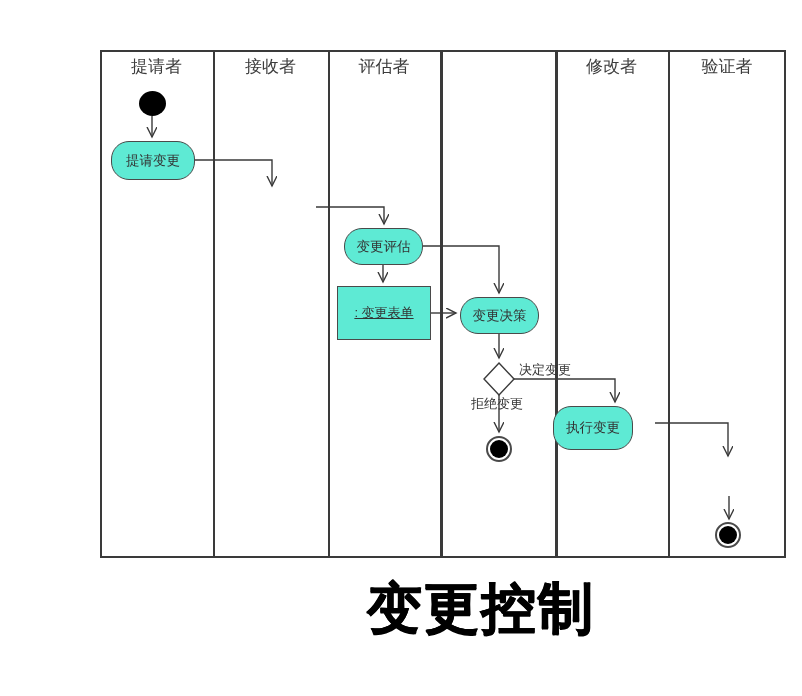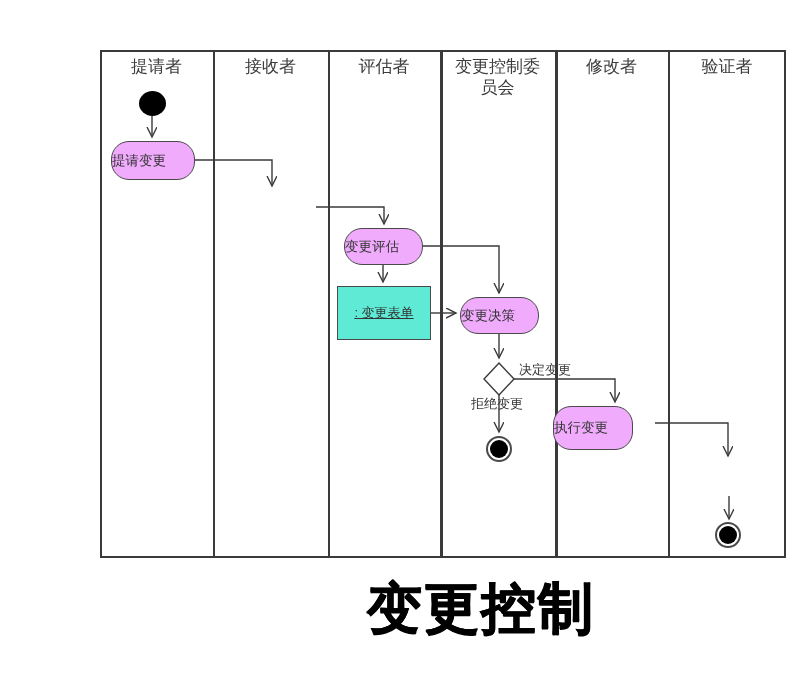--- a/index.html
+++ b/index.html
@@ -13,23 +13,23 @@
   .divider{position:absolute;top:50px;height:508px;background:#3a3a3a;}
   .divider.thin{width:2px;}
   .divider.thick{width:3px;}
   
   .lane-header{position:absolute;top:56px;text-align:center;font-size:17px;
                line-height:1.24;color:#3d3d3d;}
   .lane-header .wrap{display:inline-block;max-width:96px;word-break:break-all;}
   
   svg.connectors{position:absolute;left:0;top:0;z-index:2;}
   
-  .activity{position:absolute;z-index:3;background:#f0abfc;border:1.5px solid #4a4a4a;
+  .activity{position:absolute;z-index:3;background:#5eead4;border:1.5px solid #4a4a4a;
             border-radius:18px;box-sizing:border-box;display:flex;align-items:center;
-            font-size:13.5px;color:#333333;white-space:nowrap;}
+            justify-content:center;font-size:13.5px;color:#333333;white-space:nowrap;}
   .object-rect{position:absolute;z-index:3;background:#5eead4;border:1.5px solid #4a4a4a;
             box-sizing:border-box;display:flex;align-items:center;justify-content:center;
             font-size:13px;color:#333333;text-decoration:underline;white-space:nowrap;}
   .start-node{position:absolute;z-index:3;width:27px;height:25px;background:#000000;
             border-radius:50%;}
   .end-node{position:absolute;z-index:3;width:26px;height:26px;border:2px solid #4a4a4a;
             border-radius:50%;box-sizing:border-box;background:#ffffff;
             display:flex;align-items:center;justify-content:center;}
   .end-node .core{width:18px;height:18px;background:#000000;border-radius:50%;}
   .edge-label{position:absolute;z-index:4;font-size:13px;color:#333333;white-space:nowrap;text-align:center;}
@@ -46,21 +46,20 @@
   <div class="frame"></div>
   <div class="divider thin" style="left:171px;"></div>
   <div class="divider thin" style="left:286px;"></div>
   <div class="divider thick" style="left:398px;"></div>
   <div class="divider thick" style="left:513px;"></div>
   <div class="divider thin" style="left:626px;"></div>
 
   <div class="lane-header" style="left:58px;width:113px;"><span class="wrap">提请者</span></div>
   <div class="lane-header" style="left:171px;width:115px;"><span class="wrap">接收者</span></div>
   <div class="lane-header" style="left:286px;width:112px;"><span class="wrap">评估者</span></div>
-  <div class="lane-header" style="left:398px;width:115px;"><span class="wrap">变更控制委员会</span></div>
   <div class="lane-header" style="left:513px;width:113px;"><span class="wrap">修改者</span></div>
   <div class="lane-header" style="left:626px;width:118px;"><span class="wrap">验证者</span></div>
 
   <svg class="connectors" width="802" height="696" viewBox="0 0 802 696">
     <defs>
       <marker id="openV" markerUnits="userSpaceOnUse" markerWidth="16" markerHeight="16" refX="10" refY="5" orient="auto">
         <path d="M0,0 L10,5 L0,10" fill="none" stroke="#3a3a3a" stroke-width="1.4"></path>
       </marker>
     </defs>
     <g fill="none" stroke="#3a3a3a" stroke-width="1.4">

